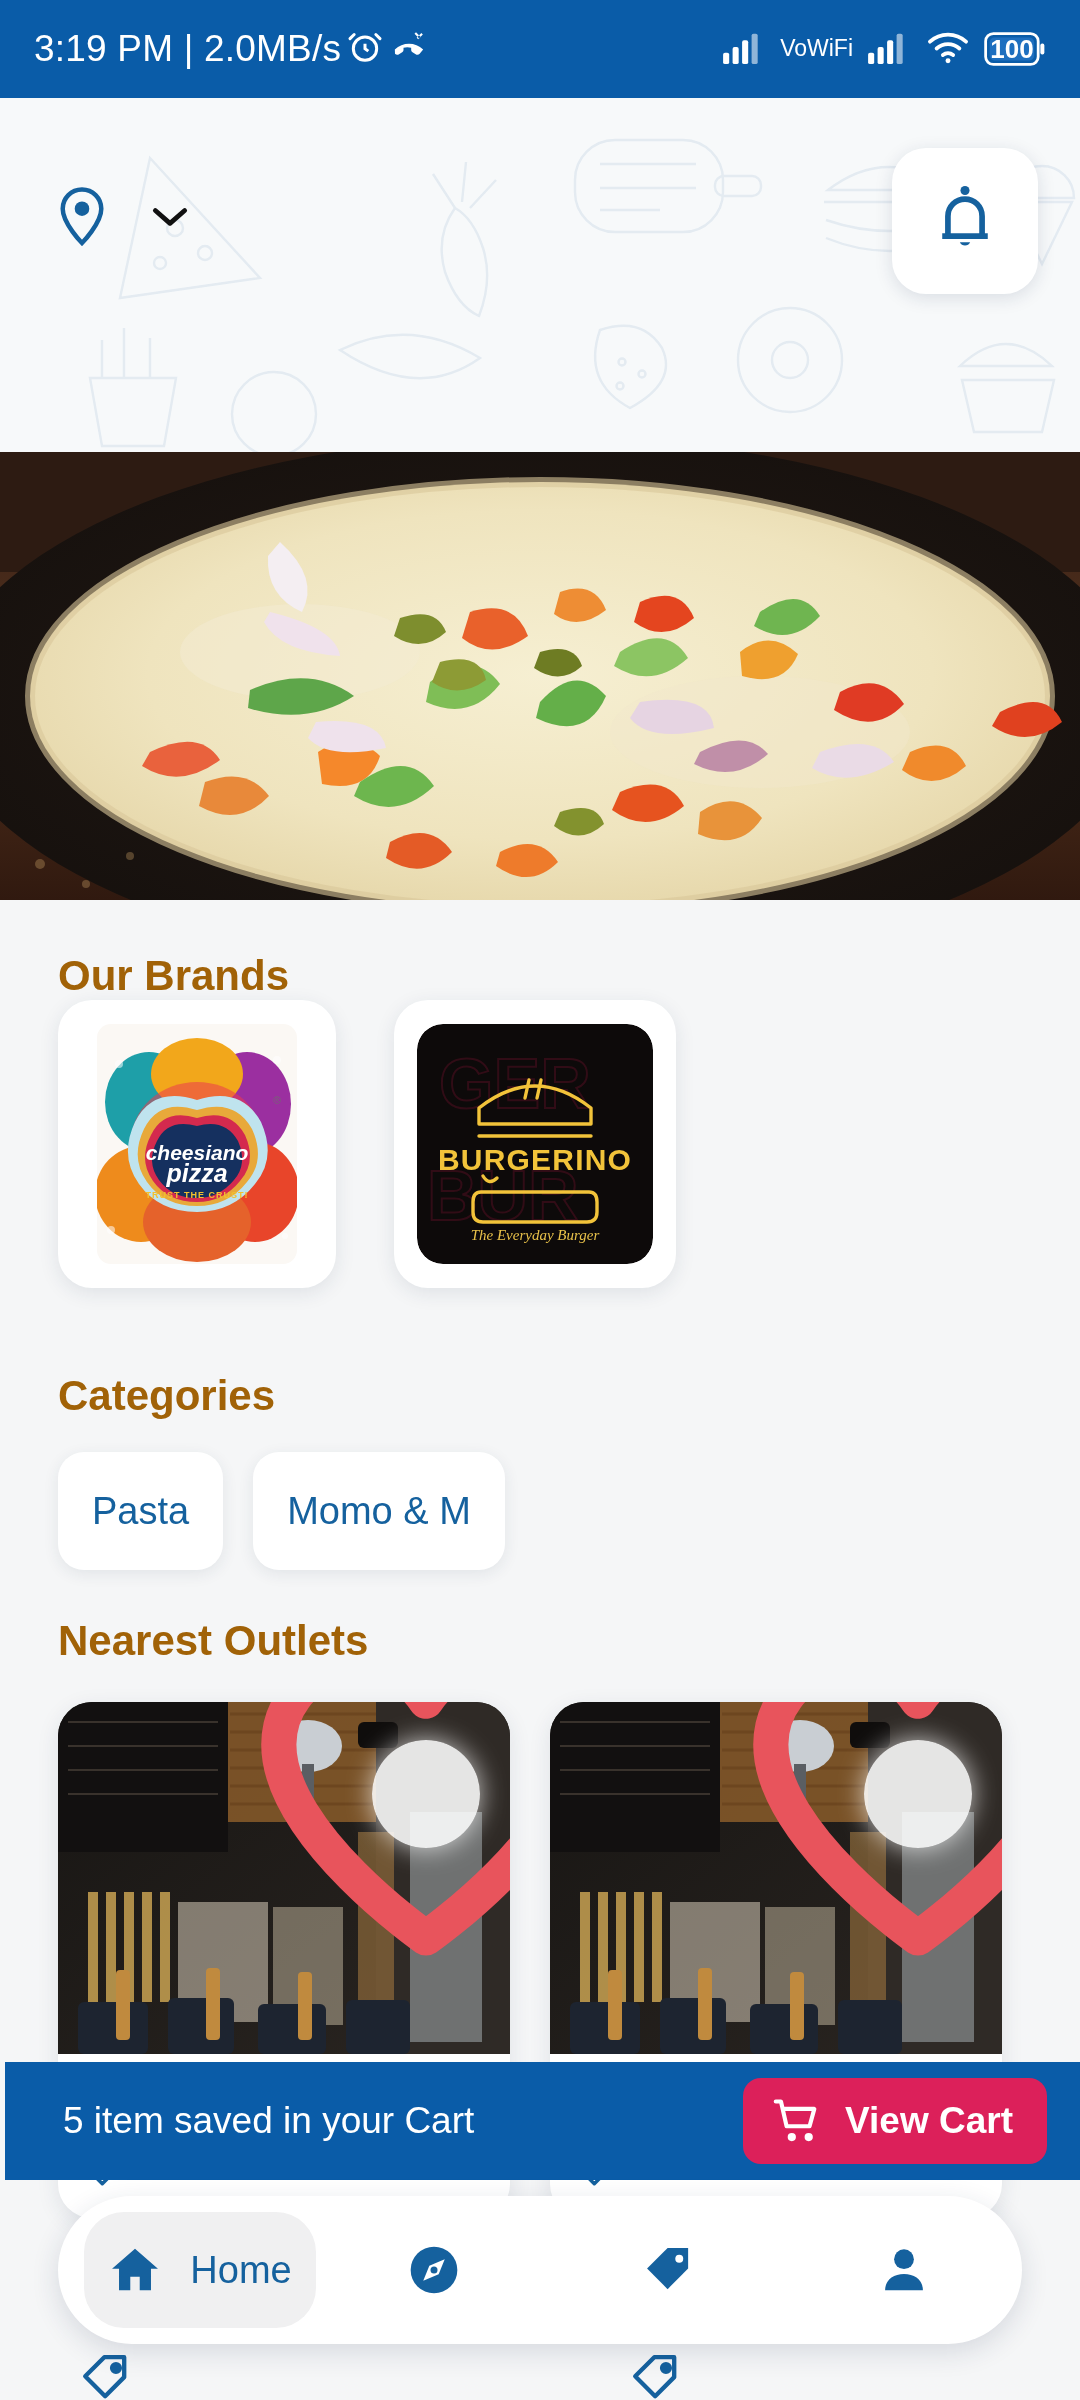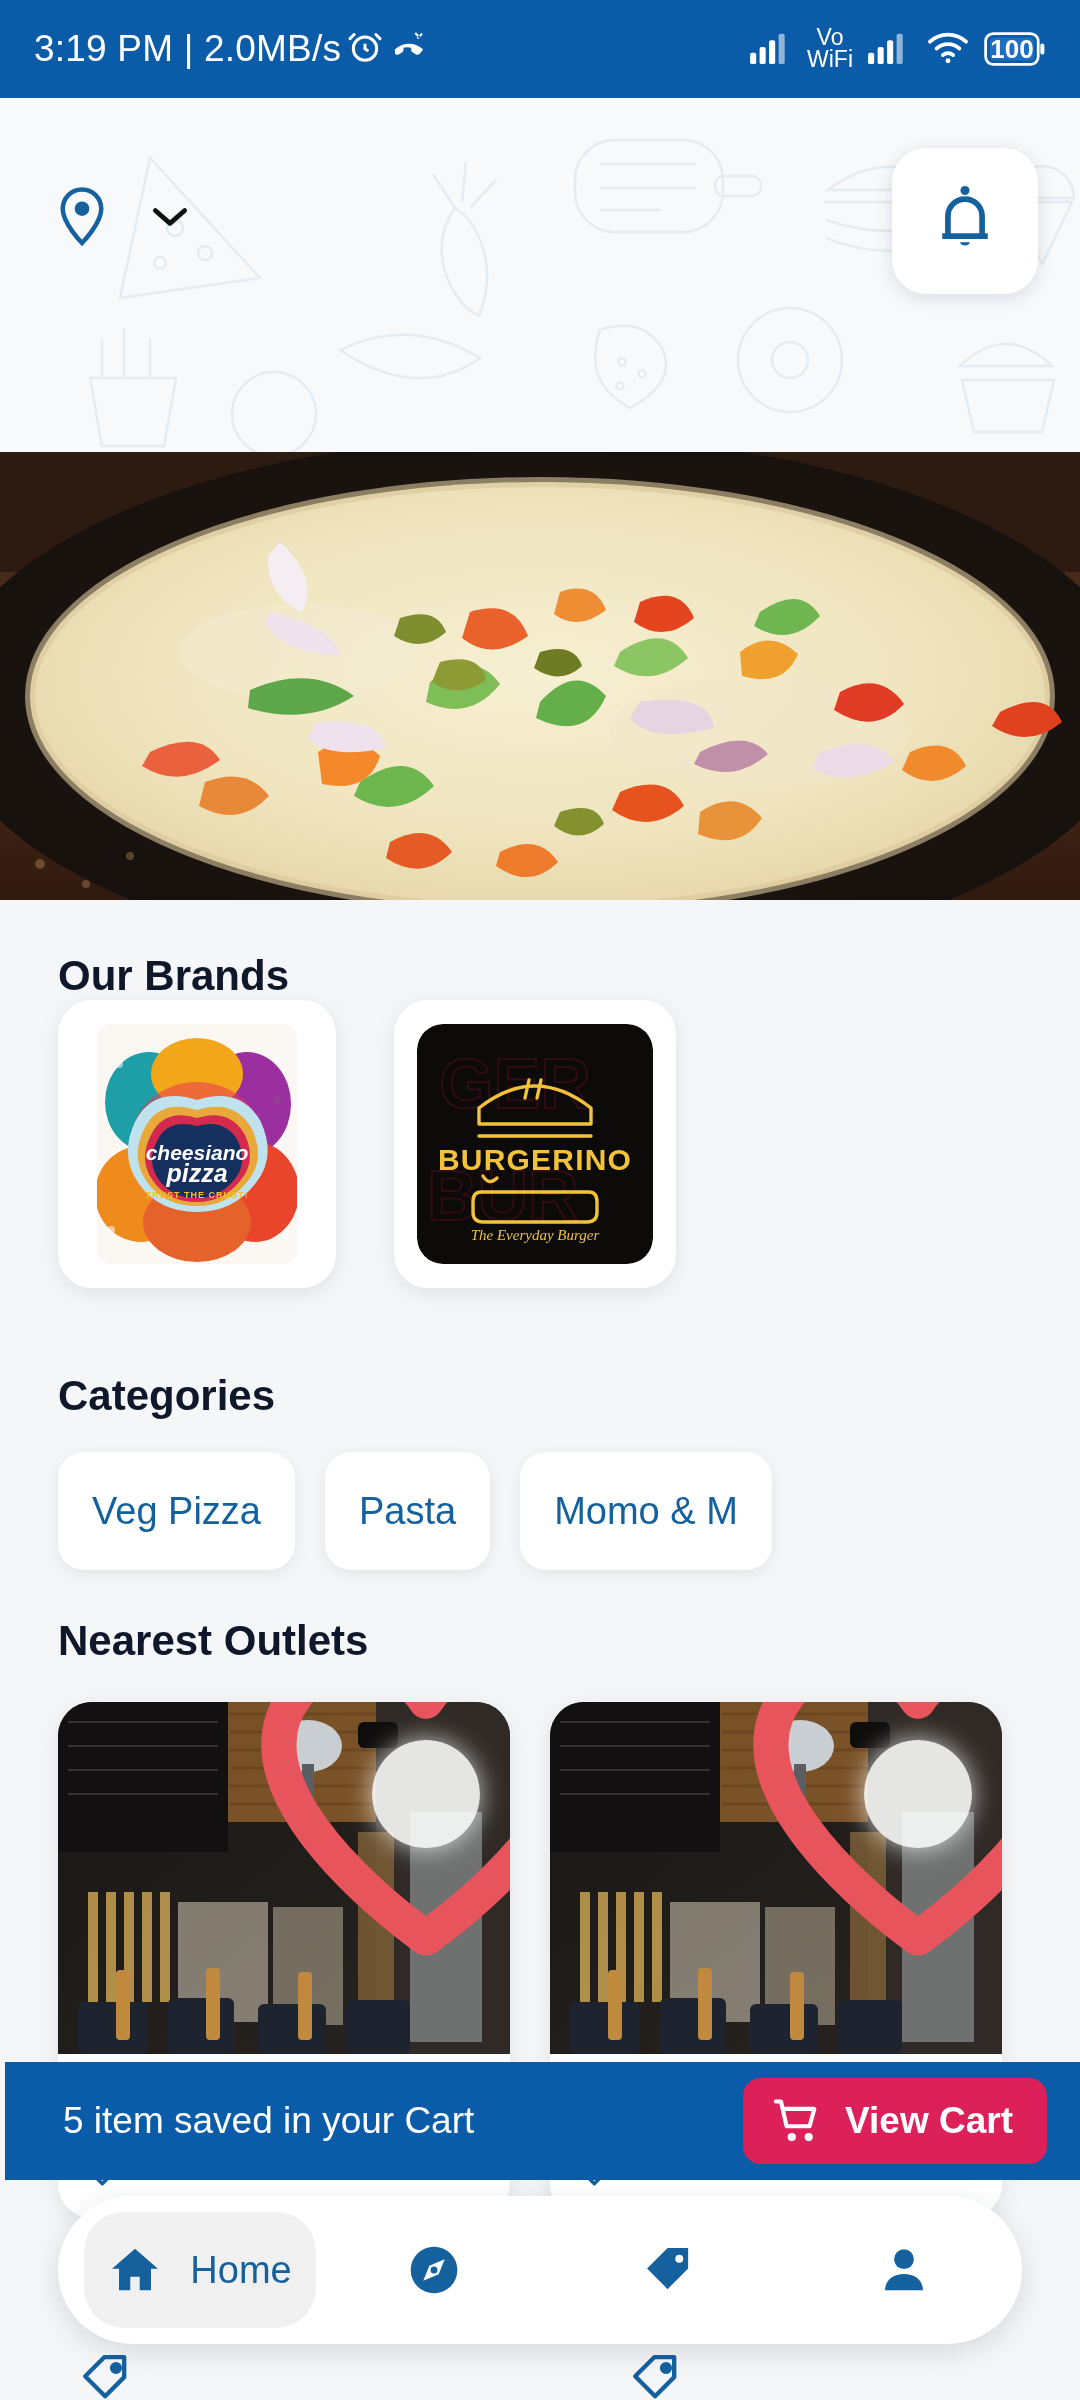--- a/index.html
+++ b/index.html
@@ -51,21 +51,21 @@
   
   .hero{
     position:absolute; top:452px; left:0; width:1080px; height:448px;
     overflow:hidden; background:#2a1a12;
   }
   .hero svg{ display:block; width:1080px; height:448px; }
 
   
   .section-title{
     position:absolute; left:58px;
-    font-size:42px; font-weight:bold; color:#0f172a;
+    font-size:42px; font-weight:bold; color:#a16207;
   }
   #brands-title{ top:952px; }
   #cats-title{ top:1372px; }
   #outlets-title{ top:1617px; }
 
   
   .brand-row{
     position:absolute; top:1000px; left:58px;
     display:flex; gap:58px;
   }
@@ -169,21 +169,21 @@
   </div>
   <div class="sb-right">
     <span class="ic">
       <svg width="46" height="38" viewBox="0 0 24 20">
         <rect x="1" y="13" width="3.2" height="6" rx="1" fill="#ffffff"></rect>
         <rect x="6" y="10" width="3.2" height="9" rx="1" fill="#ffffff"></rect>
         <rect x="11" y="6.5" width="3.2" height="12.5" rx="1" fill="#ffffff"></rect>
         <rect x="16" y="3" width="3.2" height="16" rx="1" fill="#ffffff" opacity=".55"></rect>
       </svg>
     </span>
-    <span class="ic" style="display:flex;flex-direction:column;align-items:center;line-height:.95;">
+    <span class="ic" style="display:flex;flex-direction:row;align-items:center;line-height:.95;">
       <span style="color:#fff;font-size:23px;">Vo</span>
       <span style="color:#fff;font-size:23px;">WiFi</span>
     </span>
     <span class="ic">
       <svg width="46" height="38" viewBox="0 0 24 20">
         <rect x="1" y="13" width="3.2" height="6" rx="1" fill="#ffffff"></rect>
         <rect x="6" y="10" width="3.2" height="9" rx="1" fill="#ffffff"></rect>
         <rect x="11" y="6.5" width="3.2" height="12.5" rx="1" fill="#ffffff"></rect>
         <rect x="16" y="3" width="3.2" height="16" rx="1" fill="#ffffff" opacity=".55"></rect>
       </svg>
@@ -406,23 +406,20 @@
         <text x="118" y="146" font-family="Liberation Sans, sans-serif" font-size="30" font-weight="bold" fill="#F2C33A" text-anchor="middle" letter-spacing="1.2">BURGERINO</text>
         <text x="118" y="216" font-family="Liberation Serif, serif" font-size="15" font-style="italic" fill="#E9C24A" text-anchor="middle">The Everyday Burger</text>
       </svg>
     </span>
   </div>
 </div>
 
 <div class="section-title" id="cats-title">Categories</div>
 <div class="cat-row">
   <div class="chip">
-    <span>Veg Pizza</span>
-  </div>
-  <div class="chip">
     <span>Pasta</span>
   </div>
   <div class="chip">
     <span>Momo &amp; M</span>
   </div>
 </div>
 
 <div class="section-title" id="outlets-title">Nearest Outlets</div>
 <div class="outlet-row">
 

